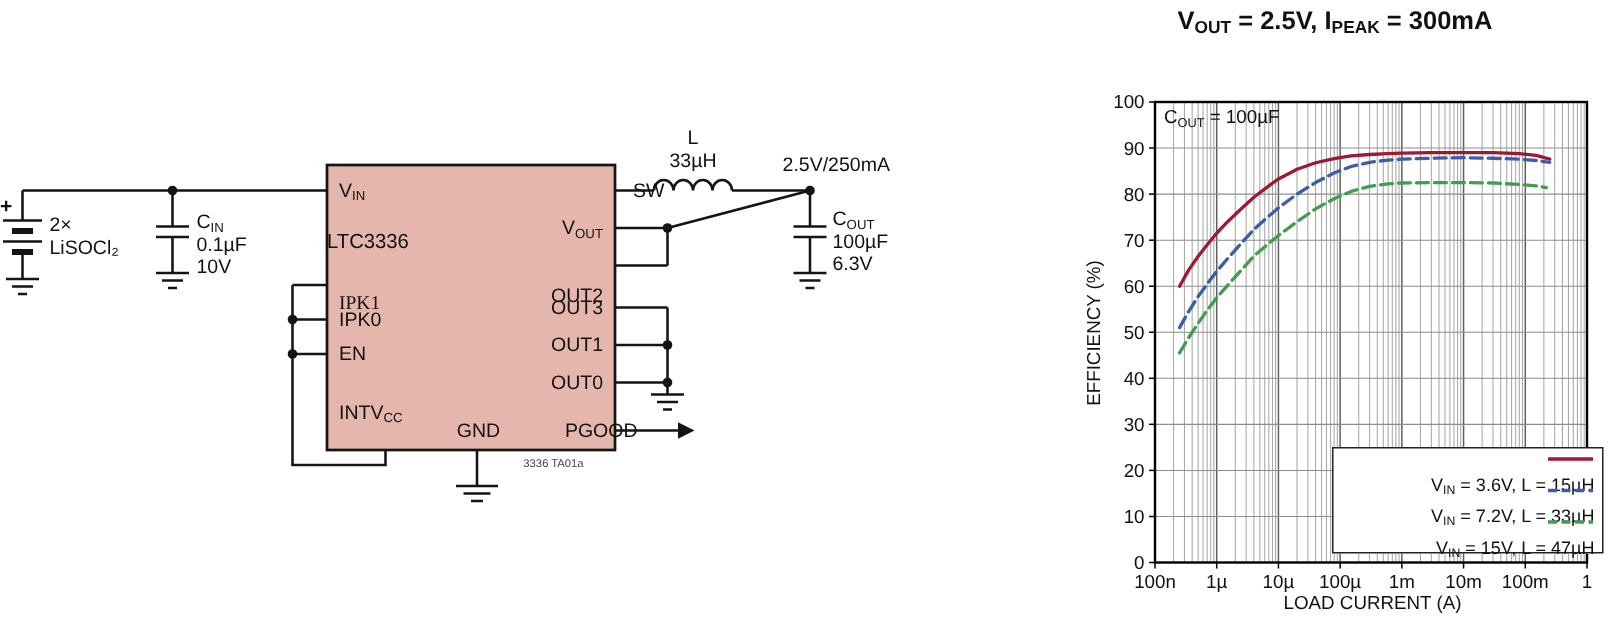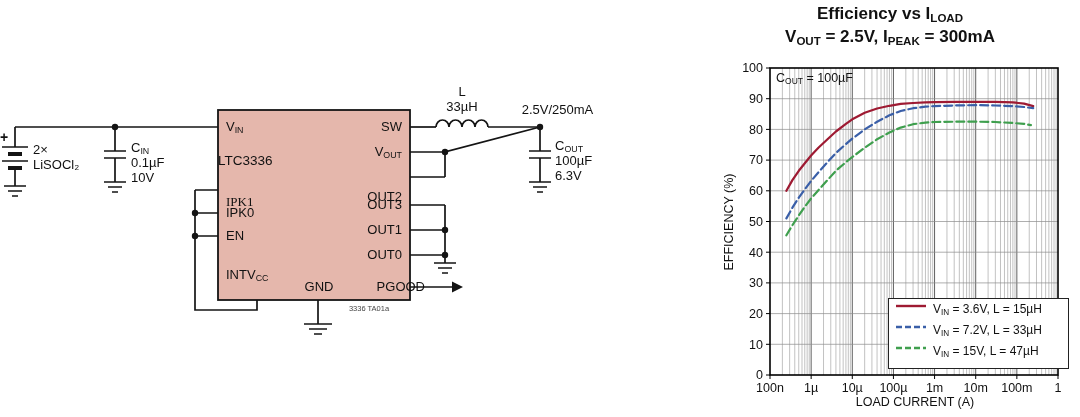--- a/index.html
+++ b/index.html
@@ -19,21 +19,21 @@
   .ctr{text-align:center;}
   
   .chart-title{position:absolute;left:700px;top:2px;width:380px;text-align:center;
                font-weight:bold;font-size:17px;line-height:23px;}
   .cout-note{position:absolute;left:776px;top:71px;font-size:12.5px;}
   .ylab{position:absolute;left:729px;top:222px;transform:translate(-50%,-50%) rotate(-90deg);
         white-space:nowrap;font-size:12.5px;}
   .xlab{position:absolute;left:770px;top:395px;width:290px;text-align:center;font-size:12.5px;}
   .legend{position:absolute;left:888px;top:298px;width:168px;background:#fff;
           border:1.3px solid #222;padding:3px 5px 3px 6px;}
-  .leg-row{display:flex;align-items:flex-start;gap:6px;height:21px;}
+  .leg-row{display:flex;align-items:flex-end;gap:6px;height:21px;flex-direction:column;}
   .leg-row svg{position:static;flex:0 0 auto;}
   .leg-label{font-size:12px;white-space:nowrap;}
 </style>
 </head>
 <body>
 
 <div id="fig">
 
   <svg width="660" height="417" viewBox="0 0 660 417">
     <g stroke="#141414" stroke-width="1.7" fill="none">
@@ -116,21 +116,21 @@
   </div>
   <div class="ic-name">LTC3336</div>
   <div class="note">3336 TA01a</div>
 
   <span class="pin" style="left:226px;top:119px;"><span>V</span><sub>IN</sub></span>
   <span class="pin" style="left:226px;top:194px;font-family:Liberation Serif, serif;"><span>IPK1</span></span>
   <span class="pin" style="left:226px;top:205px;"><span>IPK0</span></span>
   <span class="pin" style="left:226px;top:228px;"><span>EN</span></span>
   <span class="pin" style="left:226px;top:267px;"><span>INTV</span><sub>CC</sub></span>
   <span class="pin" style="left:303px;top:279px;width:32px;text-align:center;"><span>GND</span></span>
-  <span class="pin pin-r" style="right:678px;top:119px;margin-left:37px;"><span>SW</span></span>
+  <span class="pin pin-r" style="right:637px;top:119px;margin-left:37px;"><span>SW</span></span>
   <span class="pin pin-r" style="right:678px;top:144px;"><span>V</span><sub>OUT</sub></span>
   <span class="pin pin-r" style="right:678px;top:169px;margin-top:20px;"><span>OUT2</span></span>
   <span class="pin pin-r" style="right:678px;top:197px;"><span>OUT3</span></span>
   <span class="pin pin-r" style="right:678px;top:222px;"><span>OUT1</span></span>
   <span class="pin pin-r" style="right:678px;top:247px;"><span>OUT0</span></span>
   <span class="pin pin-r" style="right:655px;top:279px;"><span>PGOOD</span></span>
 
   <svg id="chart-svg" style="left:660px;top:0;" width="420" height="417" viewBox="0 0 420 417">
       <line x1="122.38523410731808" y1="68" x2="122.38523410731808" y2="375" stroke="#989898" stroke-width="0.6"></line>
       <line x1="129.63013162275183" y1="68" x2="129.63013162275183" y2="375" stroke="#989898" stroke-width="0.6"></line>
@@ -241,21 +241,20 @@
       <text x="103" y="164.40000000000003" text-anchor="end" fill="#111" font-size="12.5" font-family="&quot;Liberation Sans&quot;, sans-serif">70</text>
       <line x1="106" y1="129.39999999999998" x2="110" y2="129.39999999999998" stroke="#000" stroke-width="1"></line>
       <text x="103" y="133.7" text-anchor="end" fill="#111" font-size="12.5" font-family="&quot;Liberation Sans&quot;, sans-serif">80</text>
       <line x1="106" y1="98.69999999999999" x2="110" y2="98.69999999999999" stroke="#000" stroke-width="1"></line>
       <text x="103" y="102.99999999999999" text-anchor="end" fill="#111" font-size="12.5" font-family="&quot;Liberation Sans&quot;, sans-serif">90</text>
       <line x1="106" y1="68" x2="110" y2="68" stroke="#000" stroke-width="1"></line>
       <text x="103" y="72.3" text-anchor="end" fill="#111" font-size="12.5" font-family="&quot;Liberation Sans&quot;, sans-serif">100</text>
     </svg>
 
   <div class="chart-title">
-    <div><span>Efficiency vs I</span><sub>LOAD</sub></div>
     <div><span>V</span><sub>OUT</sub><span> = 2.5V, I</span><sub>PEAK</sub><span> = 300mA</span></div>
   </div>
 
   <div class="cout-note"><span>C</span><sub>OUT</sub><span> = 100µF</span></div>
 
   <div class="ylab">EFFICIENCY (%)</div>
   <div class="xlab">LOAD CURRENT (A)</div>
 
   <div class="legend">
     <div class="leg-row">

